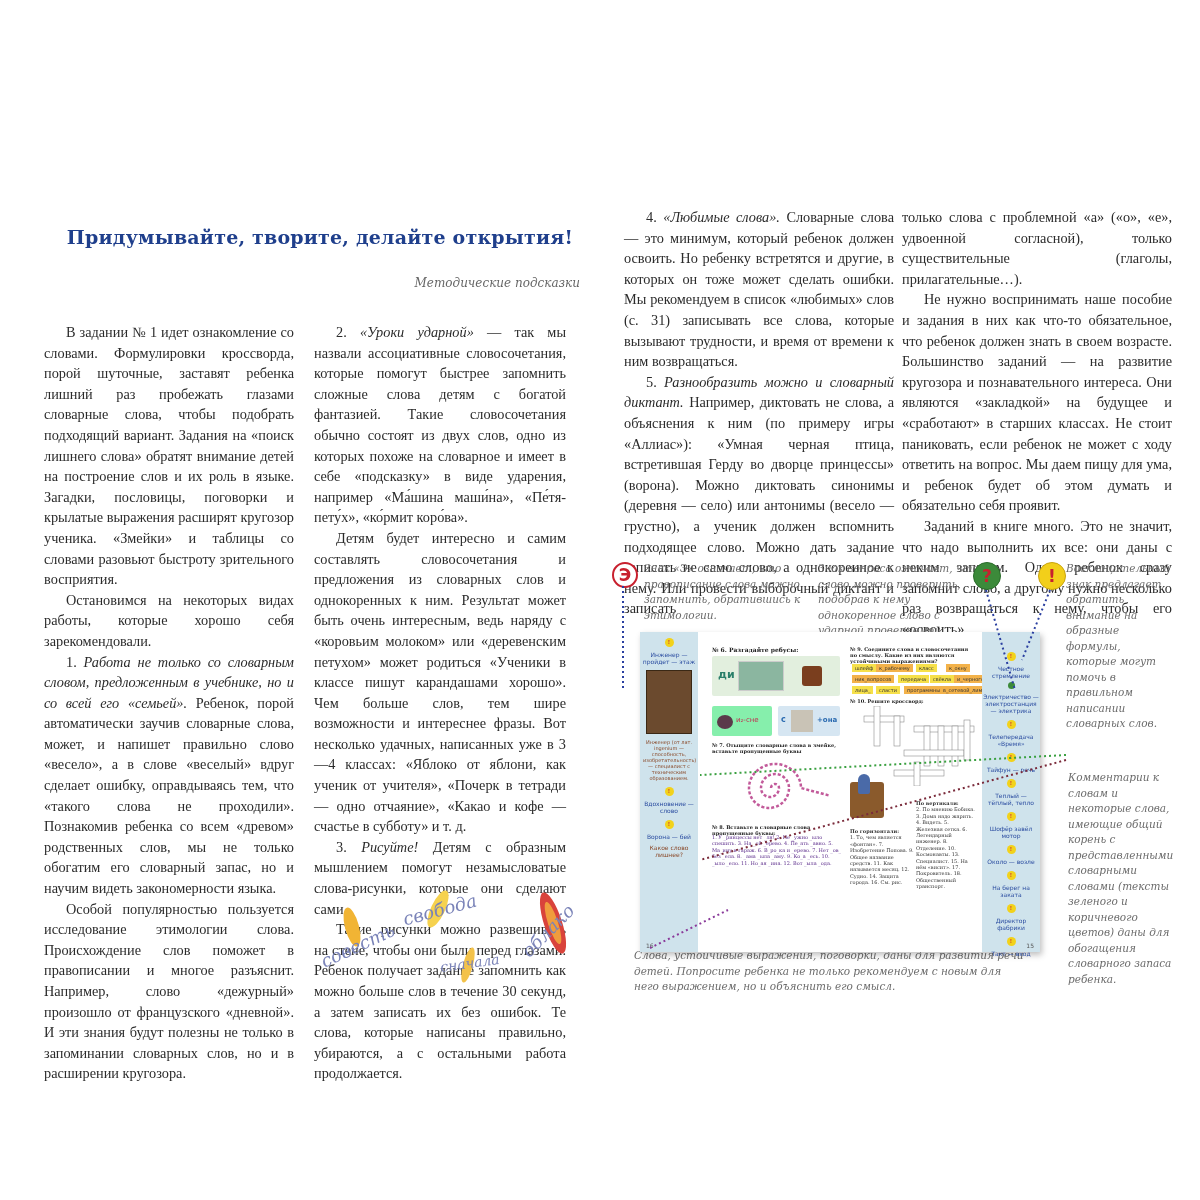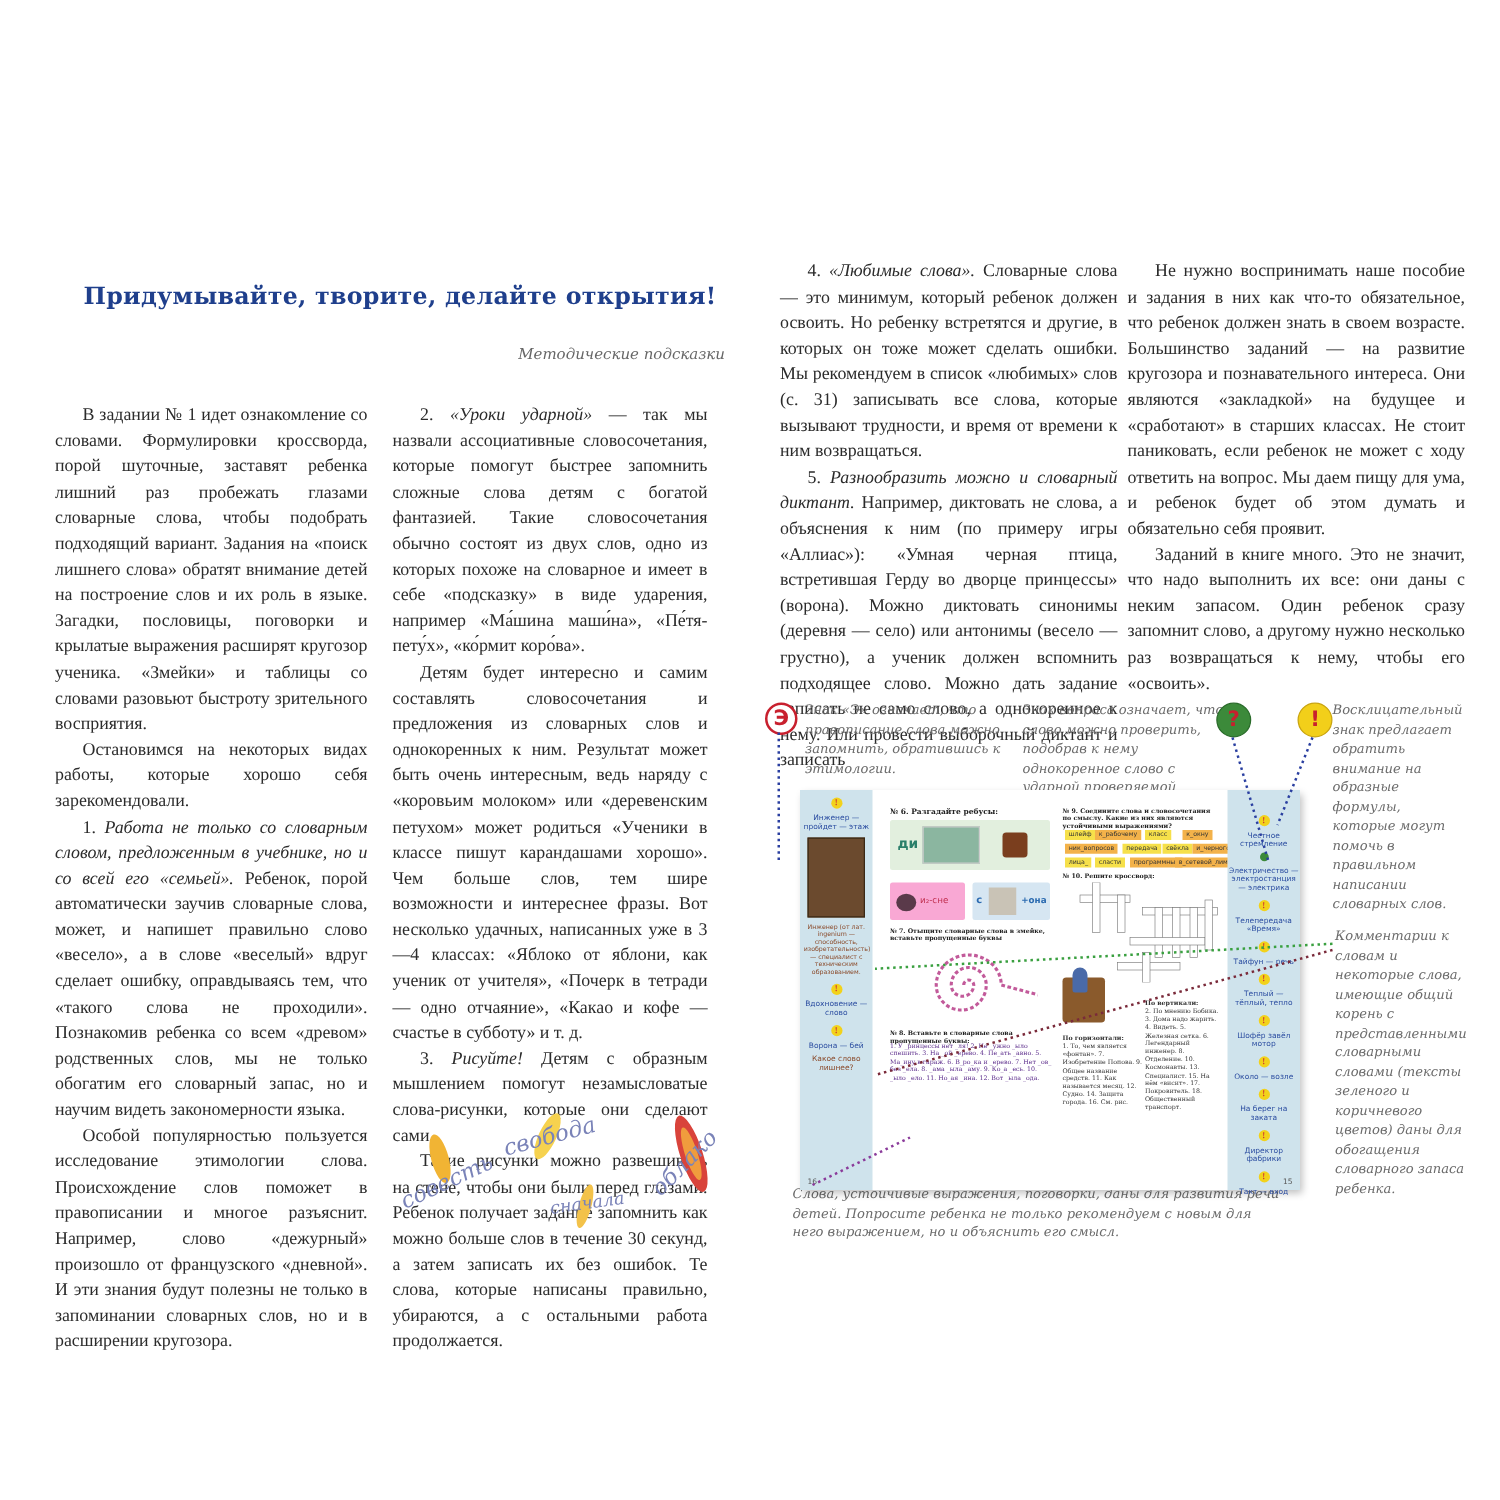--- a/index.html
+++ b/index.html
@@ -62,20 +62,21 @@
     <p>2. <em>«Уроки ударной»</em> — так мы назвали ассоциативные словосочетания, которые помогут быстрее запомнить сложные слова детям с богатой фантазией. Такие словосочетания обычно состоят из двух слов, одно из которых похоже на словарное и имеет в себе «подсказку» в виде ударения, например «Ма́шина маши́на», «Пе́тя-пету́х», «ко́рмит коро́ва».</p>
     <p>Детям будет интересно и самим составлять словосочетания и предложения из словарных слов и однокоренных к ним. Результат может быть очень интересным, ведь наряду с «коровьим молоком» или «деревенским петухом» может родиться «Ученики в классе пишут карандашами хорошо». Чем больше слов, тем шире возможности и интереснее фразы. Вот несколько удачных, написанных уже в 3—4 классах: «Яблоко от яблони, как ученик от учителя», «Почерк в тетради — одно отчаяние», «Какао и кофе — счастье в субботу» и т. д.</p>
     <p>3. <em>Рисуйте!</em> Детям с образным мышлением помогут незамысловатые слова-рисунки, которые они сделают сами.</p>
     <p>Такие рисунки можно развешивать на стене, чтобы они были перед глазами. Ребенок получает задание запомнить как можно больше слов в течение 30 секунд, а затем записать их без ошибок. Те слова, которые написаны правильно, убираются, а с остальными работа продолжается.</p>
   </div>
 <div class="col col3">
     <p>4. <em>«Любимые слова».</em> Словарные слова — это минимум, который ребенок должен освоить. Но ребенку встретятся и другие, в которых он тоже может сделать ошибки. Мы рекомендуем в список «любимых» слов (с. 31) записывать все слова, которые вызывают трудности, и время от времени к ним возвращаться.</p>
     <p>5. <em>Разнообразить можно и словарный диктант.</em> Например, диктовать не слова, а объяснения к ним (по примеру игры «Аллиас»): «Умная черная птица, встретившая Герду во дворце принцессы» (ворона). Можно диктовать синонимы (деревня — село) или антонимы (весело — грустно), а ученик должен вспомнить подходящее слово. Можно дать задание записать не само слово, а однокоренное к нему. Или провести выборочный диктант и записать</p>
   </div>
 <div class="col col4">
+    <p style="text-indent: 0px;">только слова с проблемной «а» («о», «е», удвоенной согласной), только существительные (глаголы, прилагательные…).</p>
     <p>Не нужно воспринимать наше пособие и задания в них как что-то обязательное, что ребенок должен знать в своем возрасте. Большинство заданий — на развитие кругозора и познавательного интереса. Они являются «закладкой» на будущее и «сработают» в старших классах. Не стоит паниковать, если ребенок не может с ходу ответить на вопрос. Мы даем пищу для ума, и ребенок будет об этом думать и обязательно себя проявит.</p>
     <p>Заданий в книге много. Это не значит, что надо выполнить их все: они даны с неким запасом. Один ребенок сразу запомнит слово, а другому нужно несколько раз возвращаться к нему, чтобы его «освоить».</p>
   </div>
 
 <div class="drawings">
   <svg width="270" height="105" style="position:absolute;left:0;top:0">
     <ellipse cx="42" cy="42" rx="7" ry="20" fill="#f1b434" transform="rotate(-15 42 42)"></ellipse>
     <ellipse cx="128" cy="24" rx="7" ry="20" fill="#f6d24f" transform="rotate(25 128 24)"></ellipse>
     <ellipse cx="158" cy="80" rx="5" ry="18" fill="#f3c24a" transform="rotate(15 158 80)"></ellipse>
     <ellipse cx="243" cy="38" rx="9" ry="32" fill="#d9433b" transform="rotate(-18 243 38)"></ellipse>
@@ -95,21 +96,21 @@
 <div class="annot" style="left:818px;top:561px;width:168px;">Знак вопроса означает, что слово можно проверить, подобрав к нему однокоренное слово с ударной проверяемой гласной.</div>
 <div class="icon-circle" style="left:973px;top:562px;background:#3c8a3a;color:#c8202e;border:1px solid #2a6b2a;">
     <span>?</span>
   </div>
 
 <div class="icon-circle" style="left:1038px;top:562px;background:#f2cf1a;color:#c8202e;border:1px solid #c9a40f;">
     <span>!</span>
   </div>
 <div class="annot" style="left:1066px;top:561px;width:108px;">Восклицательный знак предлагает обратить внимание на образные формулы, которые могут помочь в правильном написании словарных слов.</div>
 
-<div class="annot" style="left:1068px;top:742px;width:108px;">Комментарии к словам и некоторые слова, имеющие общий корень с представленными словарными словами (тексты зеленого и коричневого цветов) даны для обогащения словарного запаса ребенка.</div>
+<div class="annot" style="left:1068px;top:770px;width:108px;">Комментарии к словам и некоторые слова, имеющие общий корень с представленными словарными словами (тексты зеленого и коричневого цветов) даны для обогащения словарного запаса ребенка.</div>
 <div class="annot" style="left:634px;top:948px;width:390px;">Слова, устойчивые выражения, поговорки, даны для развития речи детей. Попросите ребенка не только рекомендуем с новым для него выражением, но и объяснить его смысл.</div>
 
 <div class="spread">
   <div class="side-l">
     <div class="mini-excl">!</div>
     <div class="side-item">Инженер — пройдет — этаж</div>
     <div style="width:44px;height:62px;margin:5px auto;background:#6b4a2e;border:1px solid #3a2815;"></div>
     <div class="side-item" style="color:#8a4a2a;font-size:5px;line-height:6px;padding:0 3px;">Инженер (от лат. ingenium — способность, изобретательность) — специалист с техническим образованием.</div>
     <div class="mini-excl">!</div>
     <div class="side-item">Вдохновение — слово</div>
@@ -118,21 +119,21 @@
     <div class="side-item" style="color:#8a4a2a;">Какое слово лишнее?</div>
   </div>
   <div class="page-num" style="left:6px;">16</div>
 
   <div class="mini-task" style="left:72px;top:14px;">№ 6. Разгадайте ребусы:</div>
   <div class="mini-box" style="left:72px;top:24px;width:128px;height:40px;background:#e2efde;">
     <span style="position:absolute;left:6px;top:12px;font-size:11px;color:#2a7f6a;font-family:'DejaVu Sans',sans-serif;font-weight:bold;">ди</span>
     <div style="position:absolute;left:26px;top:5px;width:44px;height:28px;background:#8bb6a0;border:1px solid #ccc;"></div>
     <div style="position:absolute;left:90px;top:10px;width:20px;height:20px;background:#7a3e1e;border-radius:3px;"></div>
   </div>
-  <div class="mini-box" style="left:72px;top:74px;width:60px;height:30px;background:#f9a8d4;">
+  <div class="mini-box" style="left:72px;top:74px;width:60px;height:30px;background:#86efac;">
     <div style="position:absolute;left:5px;top:9px;width:16px;height:14px;border-radius:50%;background:#5a3a4a;"></div>
     <span style="position:absolute;left:24px;top:10px;font-size:7px;color:#c03050;font-family:'DejaVu Sans',sans-serif;">и₂-сне</span>
   </div>
   <div class="mini-box" style="left:138px;top:74px;width:62px;height:30px;background:#d6e6f2;">
     <span style="position:absolute;left:3px;top:9px;font-size:8px;color:#2a6ab0;font-family:'DejaVu Sans',sans-serif;font-weight:bold;">с</span>
     <div style="position:absolute;left:13px;top:4px;width:22px;height:22px;background:#c9c3b6;"></div>
     <span style="position:absolute;left:39px;top:10px;font-size:7px;color:#2a6ab0;font-family:'DejaVu Sans',sans-serif;font-weight:bold;">+она</span>
   </div>
   <div class="mini-task" style="left:72px;top:110px;width:130px;font-size:5px;">№ 7. Отыщите словарные слова в змейке, вставьте пропущенные буквы</div>
   <svg width="110" height="60" style="position:absolute;left:80px;top:126px;">

